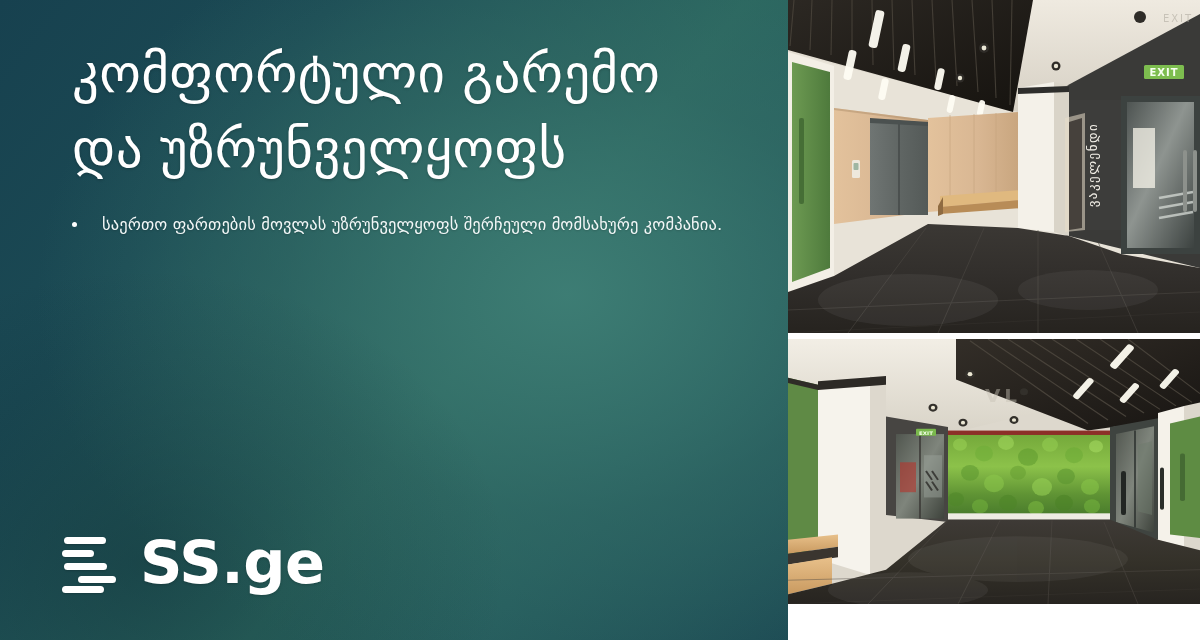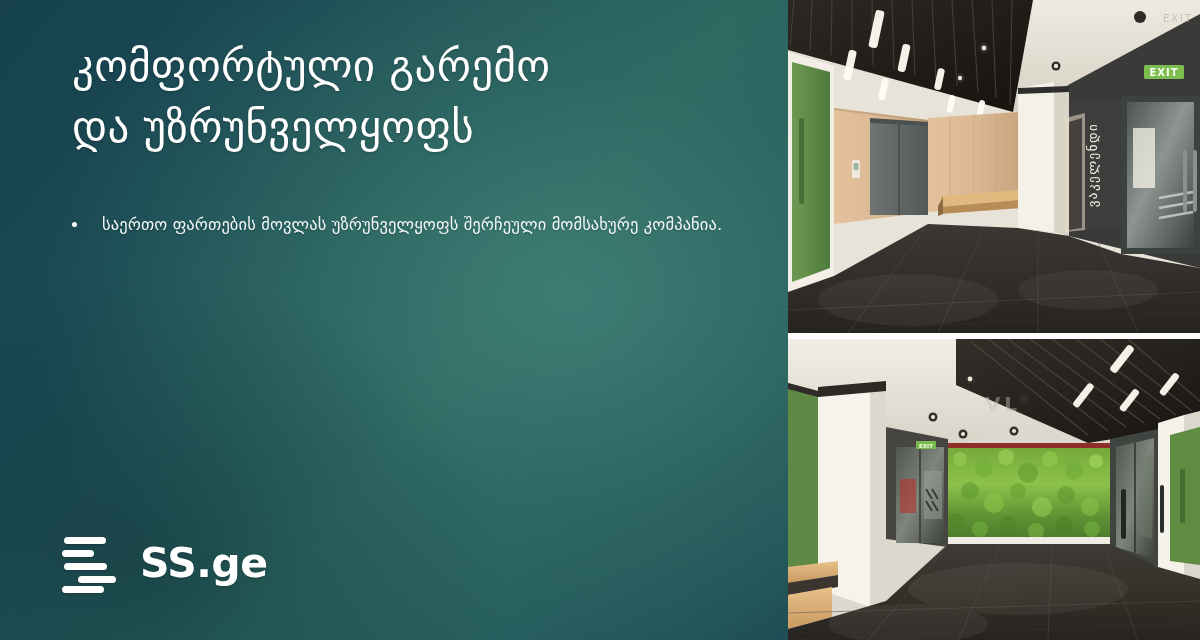--- a/index.html
+++ b/index.html
@@ -47,21 +47,21 @@
     height: 640px;
     z-index: 2;
   }
 
   .title {
     position: absolute;
     left: 72px;
     top: 36px;
     width: 660px;
     color: #ffffff;
-    font-size: 43px;
+    font-size: 53px;
     line-height: 1.42;
     font-weight: 400;
     letter-spacing: 0.3px;
     text-shadow: 0 1px 3px rgba(0,0,0,0.22);
   }
   .title .line { display: block; white-space: nowrap; }
 
   .bullets {
     position: absolute;
     left: 66px;
@@ -116,21 +116,21 @@
     box-shadow: 0 1px 2px rgba(0,0,0,0.18);
   }
   .logo-mark .bar.b1 { left: 2px;  top: 3px;  width: 42px; }
   .logo-mark .bar.b2 { left: 0px;  top: 16px; width: 32px; }
   .logo-mark .bar.b3 { left: 2px;  top: 29px; width: 43px; }
   .logo-mark .bar.b4 { left: 16px; top: 42px; width: 38px; }
   .logo-mark .bar.b5 { left: 0px;  top: 52px; width: 42px; }
 
   .logo-text {
     color: #ffffff;
-    font-size: 41px;
+    font-size: 59px;
     font-weight: 700;
     letter-spacing: -0.5px;
     line-height: 1;
     text-shadow: 0 1px 3px rgba(0,0,0,0.2);
   }
 
   
   .photo-col {
     position: relative;
     width: 412px;
@@ -140,21 +140,21 @@
     display: flex;
     flex-direction: column;
   }
   .photo {
     position: relative;
     width: 412px;
     overflow: hidden;
   }
   .photo-top { height: 333px; background: #cfc6b6; }
   .photo-gap { height: 6px; background: #ffffff; flex: 0 0 auto; }
-  .photo-bottom { height: 301px; background: #d9d3c8; }
+  .photo-bottom { height: 265px; background: #d9d3c8; }
   .photo svg { display: block; width: 100%; height: 100%; }
 </style>
 </head>
 <body>
 
 <div class="slide">
 
   <div class="left-panel">
     <div class="content">
 

